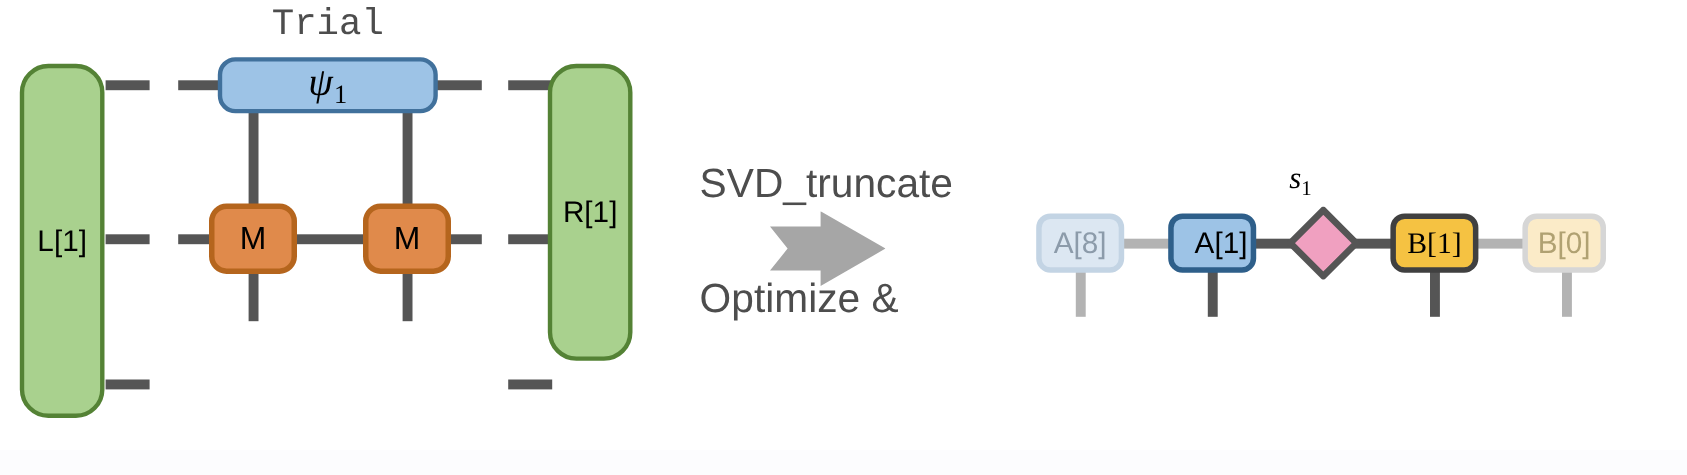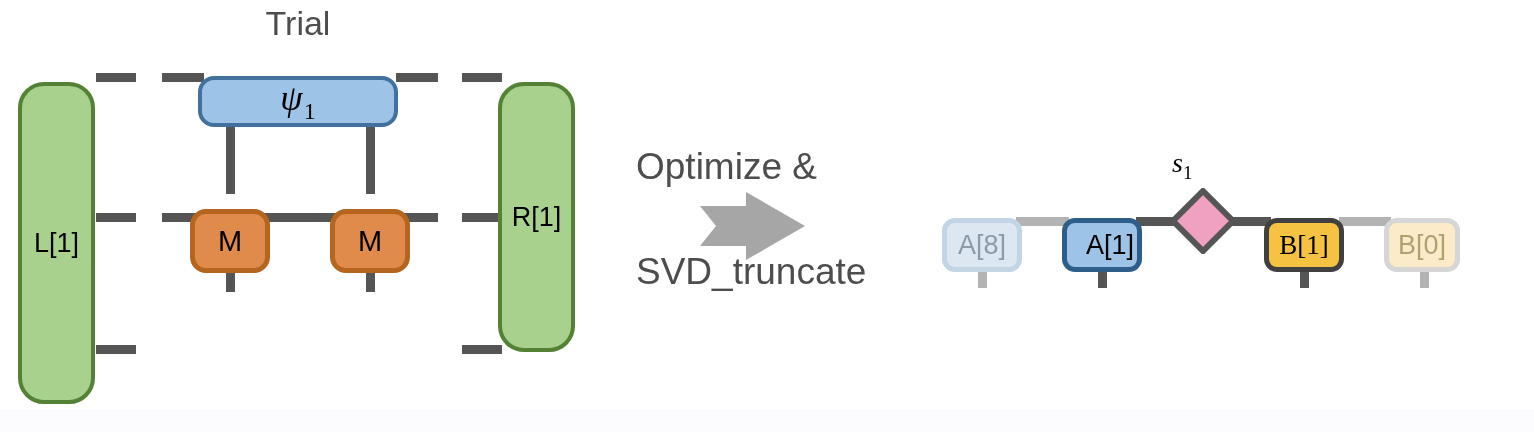--- a/index.html
+++ b/index.html
@@ -31,21 +31,20 @@
     position: absolute;
     box-sizing: border-box;
     display: flex;
     align-items: center;
     justify-content: center;
     border-radius: 14px;
     font-family: "Liberation Sans", sans-serif;
     color: #000000;
     line-height: 1;
     z-index: 4;
-    margin-top: 24px;
   }
   .env-node {
     border-radius: 26px;
     border: 4px solid #548235;
     background: #A9D18E;
     font-size: 27px;
   }
   .trial-node {
     border: 4px solid #41719C;
     background: #9DC3E6;
@@ -75,21 +74,21 @@
     z-index: 2;
   }
   .wire.h { height: 9px; }
   .wire.v { width: 9px; }
   .wire.faded { background: #B3B3B3; }
 
   
   .plain-label {
     position: absolute;
     color: #4D4D4D;
-    font-family: Liberation Sans, sans-serif;
+    font-family: Liberation Mono, monospace;
     white-space: pre;
     z-index: 5;
   }
   #trial-label {
     font-size: 34px;
     left: 0; top: 4px;
     width: 596px;
     text-align: center;
   }
   #psi-label {
@@ -191,22 +190,22 @@
   </div>
 
   <div class="node m-node" style="left:190px; top:185px; width:80px; height:64px;">
     <span>M</span>
   </div>
   <div class="node m-node" style="left:330px; top:185px; width:80px; height:64px;">
     <span>M</span>
   </div>
 
   <div id="op-caption">
+    <div>SVD_truncate</div>
     <div>Optimize &amp;</div>
-    <div>SVD_truncate</div>
   </div>
 
   <svg id="op-arrow" viewBox="0 0 105 68">
     <polygon points="0,14 46,14 46,0 105,34 46,68 46,54 0,54 16,34" fill="#A6A6A6"></polygon>
   </svg>
 
   <div id="s1-label"><span>s</span><span class="sub">1</span></div>
 
   <div class="wire h faded" style="left:1016px; top:217px; width:53px;"></div>
   <div class="wire h" style="left:1136px; top:217px; width:48px;"></div>

